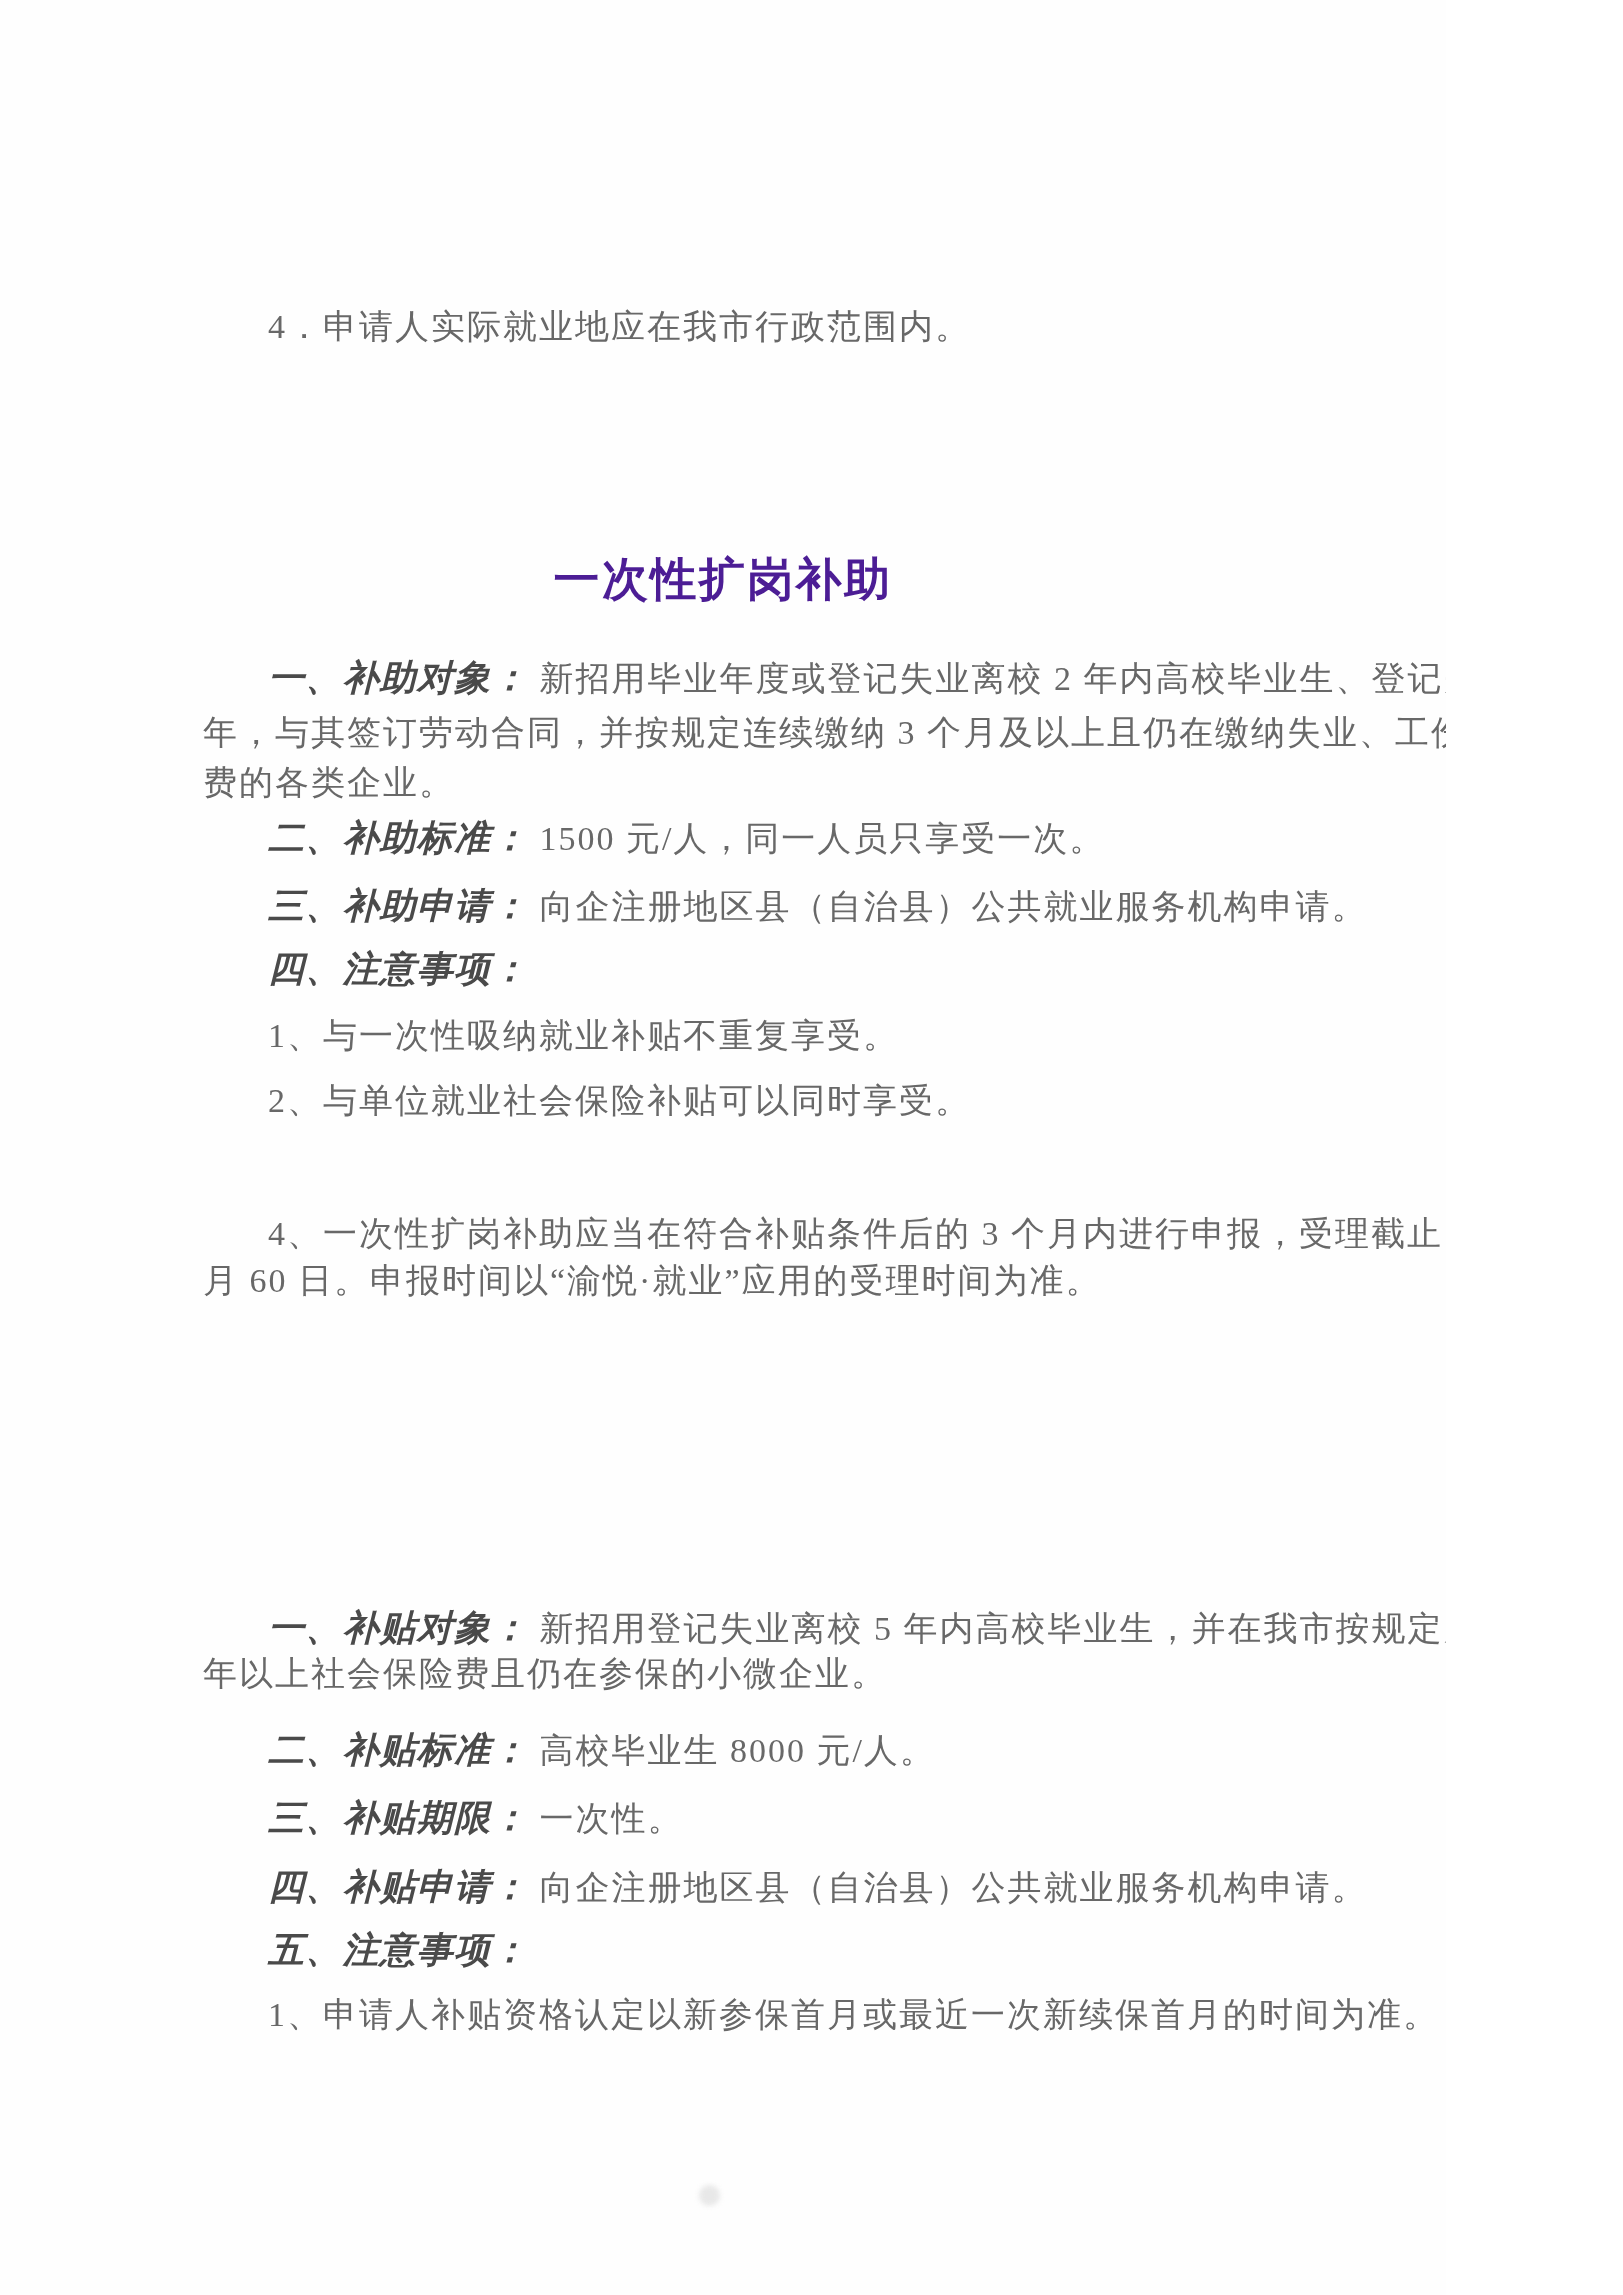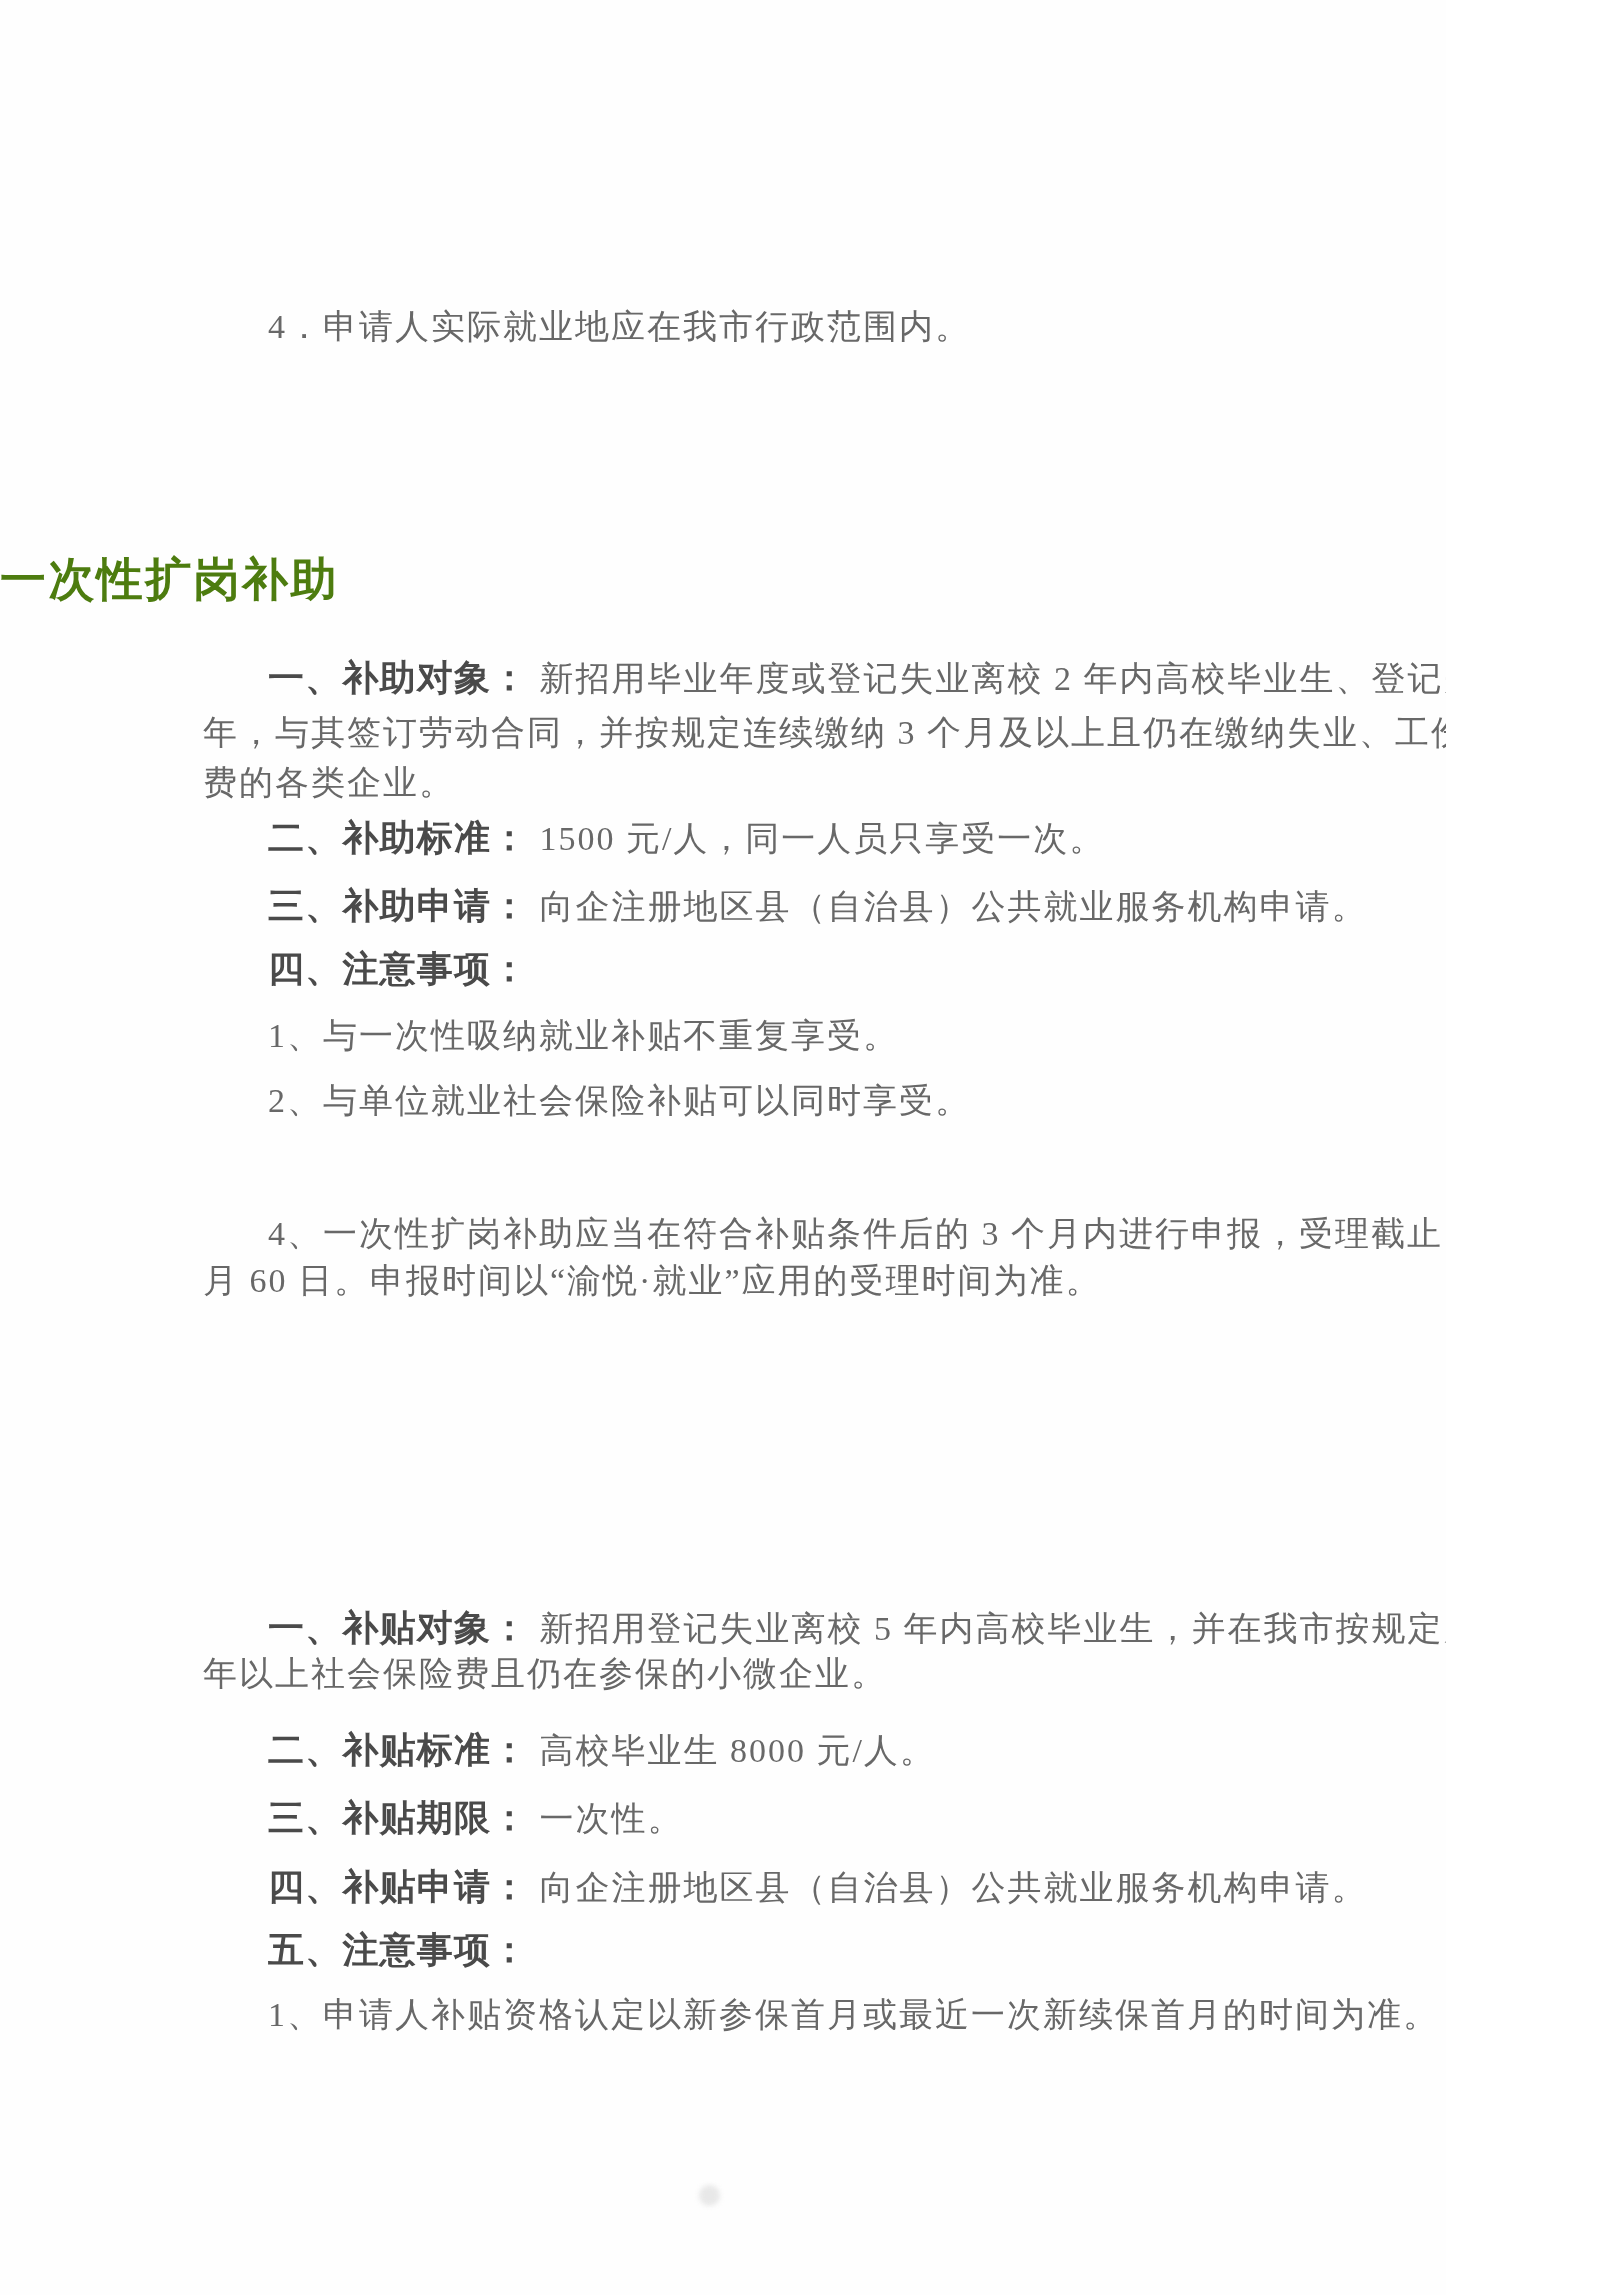--- a/index.html
+++ b/index.html
@@ -25,29 +25,31 @@
   }
   .indent { left: 268px; }
   .flush  { left: 203px; }
   .label {
     font-family: "Liberation Sans", "DejaVu Sans", sans-serif;
     font-weight: 700;
     font-size: 36px;
     color: #4a4a4a;
     letter-spacing: 1.2px;
     margin-right: 11px;
+    font-style: italic;
   }
   .heading {
     position: absolute;
     left: 0;
     right: 0;
+    text-align: center;
     font-family: "Liberation Serif", "DejaVu Serif", serif;
     font-weight: 700;
     font-size: 46px;
-    color: #4d7c0f;
+    color: #4c1d95;
     letter-spacing: 2.4px;
   }
   .artifact-dot {
     position: absolute;
     left: 699px;
     top: 2185px;
     width: 20.6px;
     height: 20.6px;
     border-radius: 50%;
     background: #e3e3e3;

